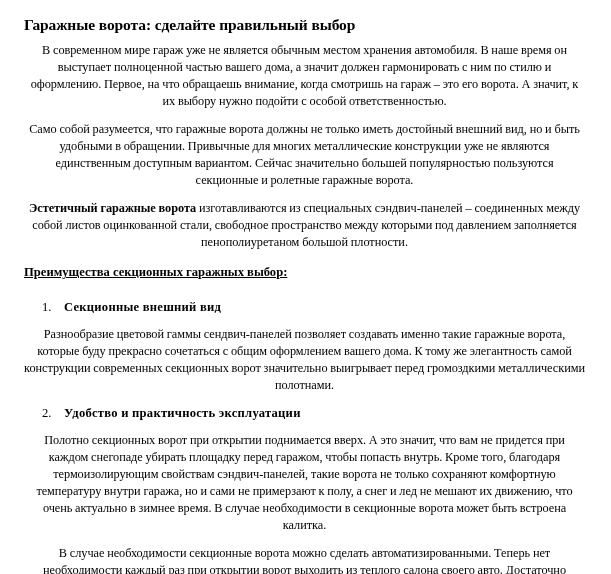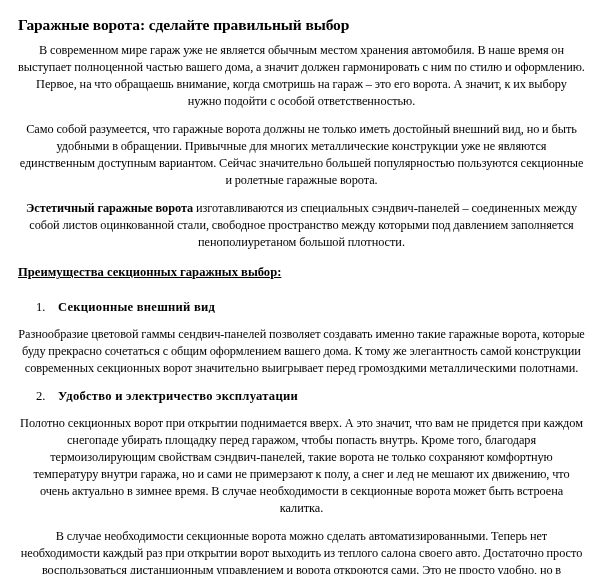--- a/index.html
+++ b/index.html
@@ -13,21 +13,21 @@
     height: 574px;
     overflow: hidden;
     font-family: "Liberation Serif", "DejaVu Serif", serif;
     color: #000000;
     -webkit-font-smoothing: none;
   }
   .page {
     box-sizing: border-box;
     width: 611px;
     height: 574px;
-    padding: 10px 26px 0 18px;
+    padding: 10px 26px 0 24px;
     background: #ffffff;
   }
   .doc-title {
     font-size: 15.5px;
     font-weight: bold;
     line-height: 19px;
     margin: 5px 0 8px 0;
     letter-spacing: -0.1px;
   }
   p.para {
@@ -99,21 +99,21 @@
   <div class="list-block">
     <ol class="adv-list">
       <li><span class="num">1.</span><span class="li-text">Секционные внешний вид</span></li>
     </ol>
   </div>
 
   <p class="para">Разнообразие цветовой гаммы сендвич-панелей позволяет создавать именно такие гаражные ворота, которые буду прекрасно сочетаться с общим оформлением вашего дома. К тому же элегантность самой конструкции современных секционных ворот значительно выигрывает перед громоздкими металлическими полотнами.</p>
 
   <div class="list-block">
     <ol class="adv-list">
-      <li><span class="num">2.</span><span class="li-text">Удобство и электричество эксплуатации</span></li>
+      <li><span class="num">2.</span><span class="li-text">Удобство и практичность эксплуатации</span></li>
     </ol>
   </div>
 
   <p class="para">Полотно секционных ворот при открытии поднимается вверх. А это значит, что вам не придется при каждом снегопаде убирать площадку перед гаражом, чтобы попасть внутрь. Кроме того, благодаря термоизолирующим свойствам сэндвич-панелей, такие ворота не только сохраняют комфортную температуру внутри гаража, но и сами не примерзают к полу, а снег и лед не мешают их движению, что очень актуально в зимнее время. В случае необходимости в секционные ворота может быть встроена калитка.</p>
 
   <p class="para">В случае необходимости секционные ворота можно сделать автоматизированными. Теперь нет необходимости каждый раз при открытии ворот выходить из теплого салона своего авто. Достаточно просто воспользоваться дистанционным управлением и ворота откроются сами. Это не просто удобно, но в некоторых случаях и очень актуально - например, в непогоду. Если же по какой-то причине в гараже исчезнет электричество, его хозяин сможет легко разблокировать ворота, что позволит открывать и закрывать их в ручном режиме.</p>
 
 </div>
 
 </body></html>

